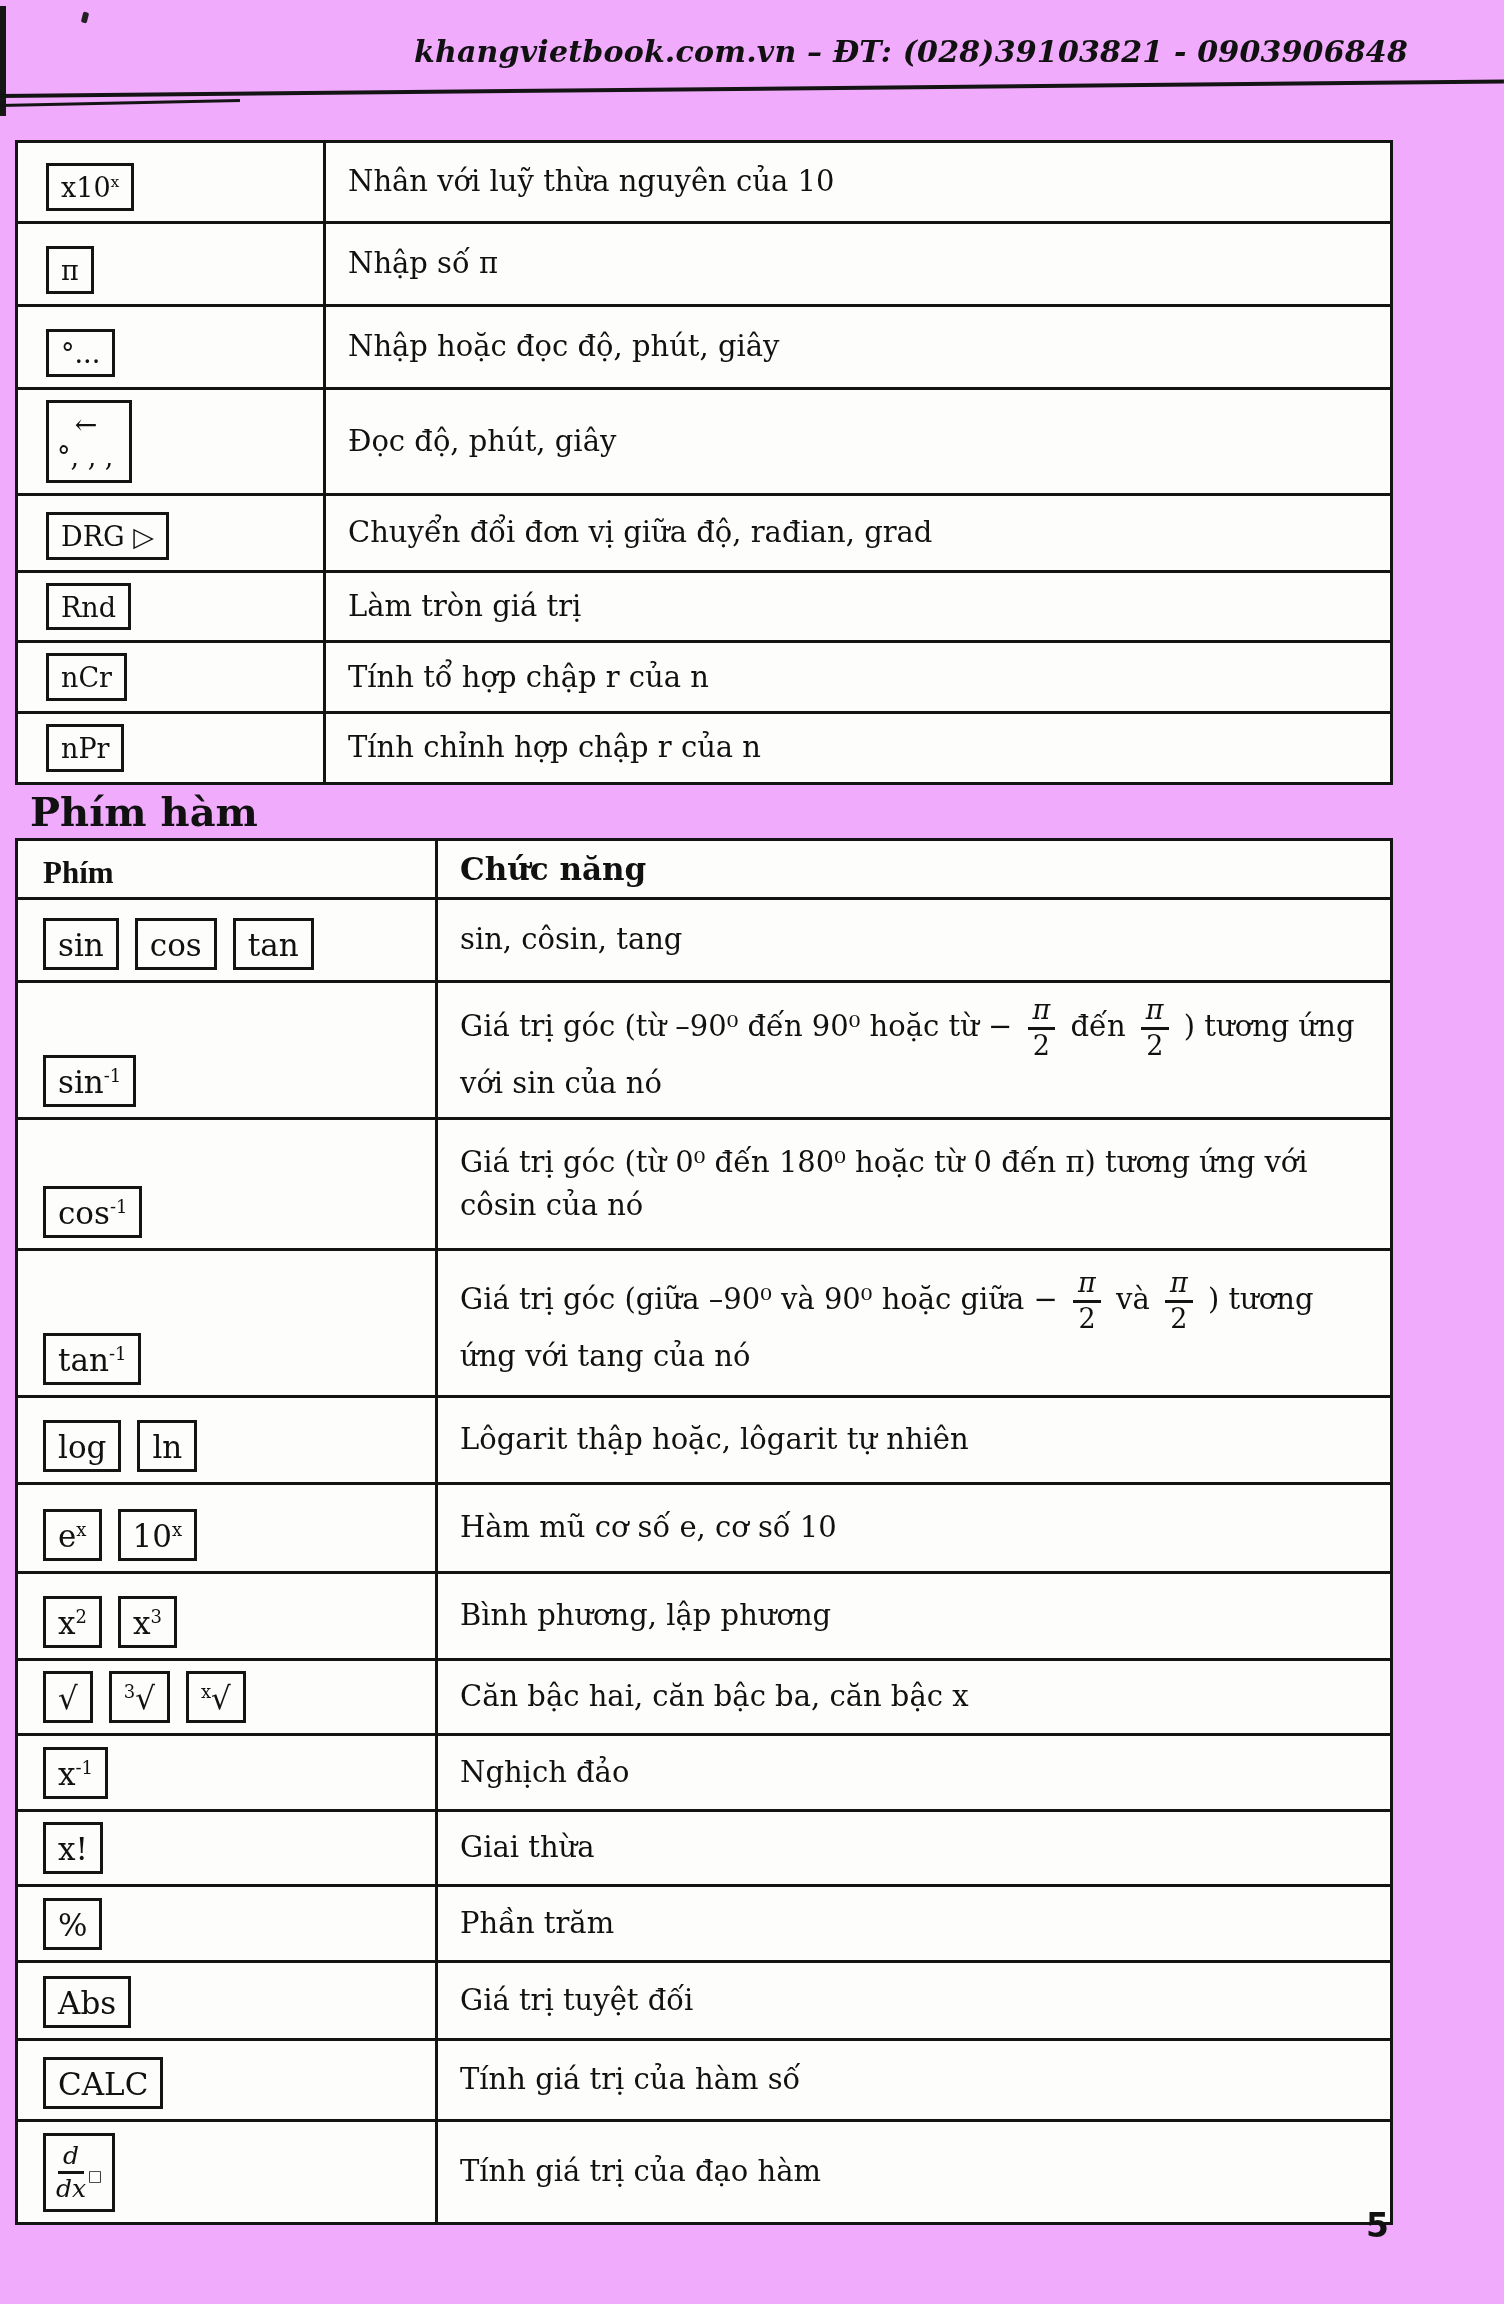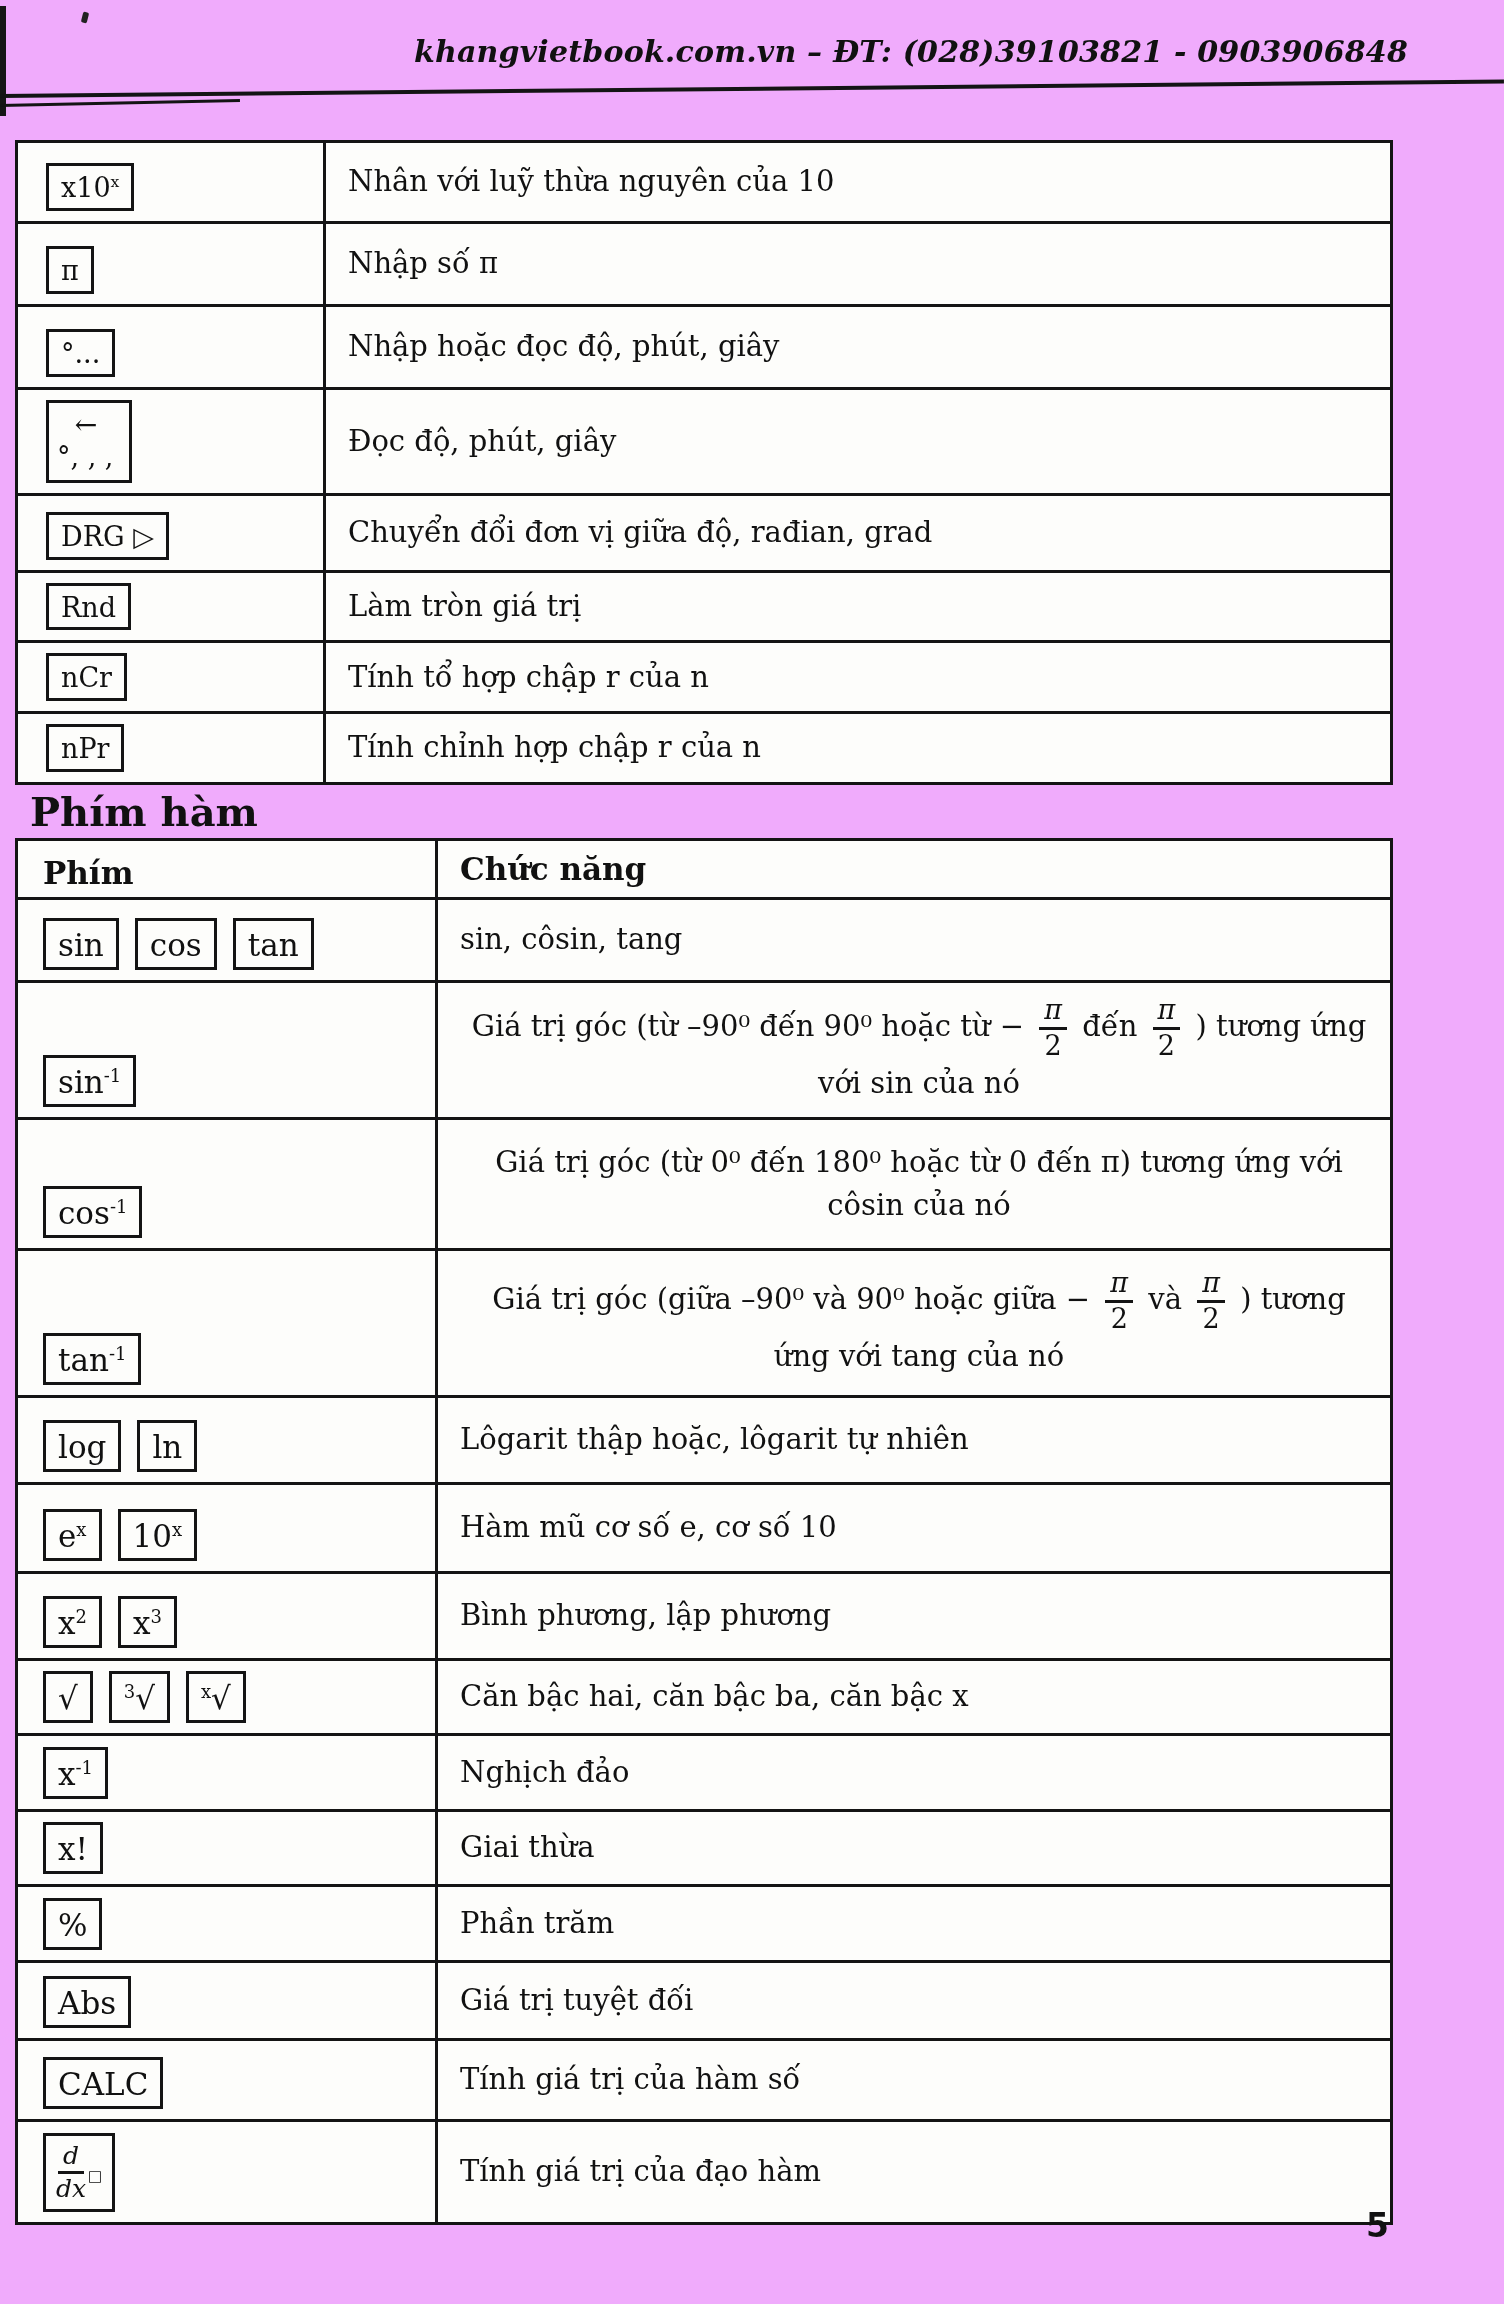--- a/index.html
+++ b/index.html
@@ -29,21 +29,21 @@
     position:absolute;top:104px;left:0;width:240px;height:3px;background:#141414;
     transform:rotate(-1.2deg);transform-origin:left center;
   }
 
   
   .tbl{position:absolute;left:15px;width:1372px;border:3px solid #141414;background:#fdfdfb;}
   .trow{display:flex;border-top:3px solid #141414;}
   .trow:first-child{border-top:none;}
   .cell{box-sizing:border-box;}
   .cell-key{flex:0 0 308px;border-right:3px solid #141414;display:flex;align-items:flex-end;padding:10px 10px 10px 28px;}
-  .cell-desc{flex:1 1 auto;display:flex;align-items:center;padding:10px 12px 10px 22px;text-align:center;}
+  .cell-desc{flex:1 1 auto;display:flex;align-items:center;padding:10px 12px 10px 22px;}
   .desc-text{display:block;font-size:29px;line-height:1.5;}
 
   #tbl1{top:140px;}
   #tbl1 .trow:nth-child(1){min-height:78px;}
   #tbl1 .trow:nth-child(2){min-height:80px;}
   #tbl1 .trow:nth-child(3){min-height:80px;}
   #tbl1 .trow:nth-child(4){min-height:84px;}
   #tbl1 .trow:nth-child(5){min-height:74px;}
   #tbl1 .trow:nth-child(6){min-height:62px;}
   #tbl1 .trow:nth-child(7){min-height:64px;}
@@ -67,21 +67,21 @@
   #tbl2 .trow:nth-child(8){min-height:84px;}
   #tbl2 .trow:nth-child(9){min-height:70px;}
   #tbl2 .trow:nth-child(10){min-height:73px;}
   #tbl2 .trow:nth-child(11){min-height:68px;}
   #tbl2 .trow:nth-child(12){min-height:73px;}
   #tbl2 .trow:nth-child(13){min-height:75px;}
   #tbl2 .trow:nth-child(14){min-height:78px;}
   #tbl2 .trow:nth-child(15){min-height:100px;}
 
   .th{font-weight:bold;font-size:31px;}
-  #tbl2 .cell-key.th{padding-top:0;padding-bottom:6px;}
+  #tbl2 .cell-key.th{padding-top:0;padding-bottom:6px;font-family:Liberation Serif, serif;}
 
   
   .key{
     display:inline-block;vertical-align:middle;
     border:3px solid #141414;
     padding:7px 12px 5px;
     margin-right:16px;
     font-size:31px;line-height:1.1;
     background:#fdfdfb;white-space:nowrap;
   }

